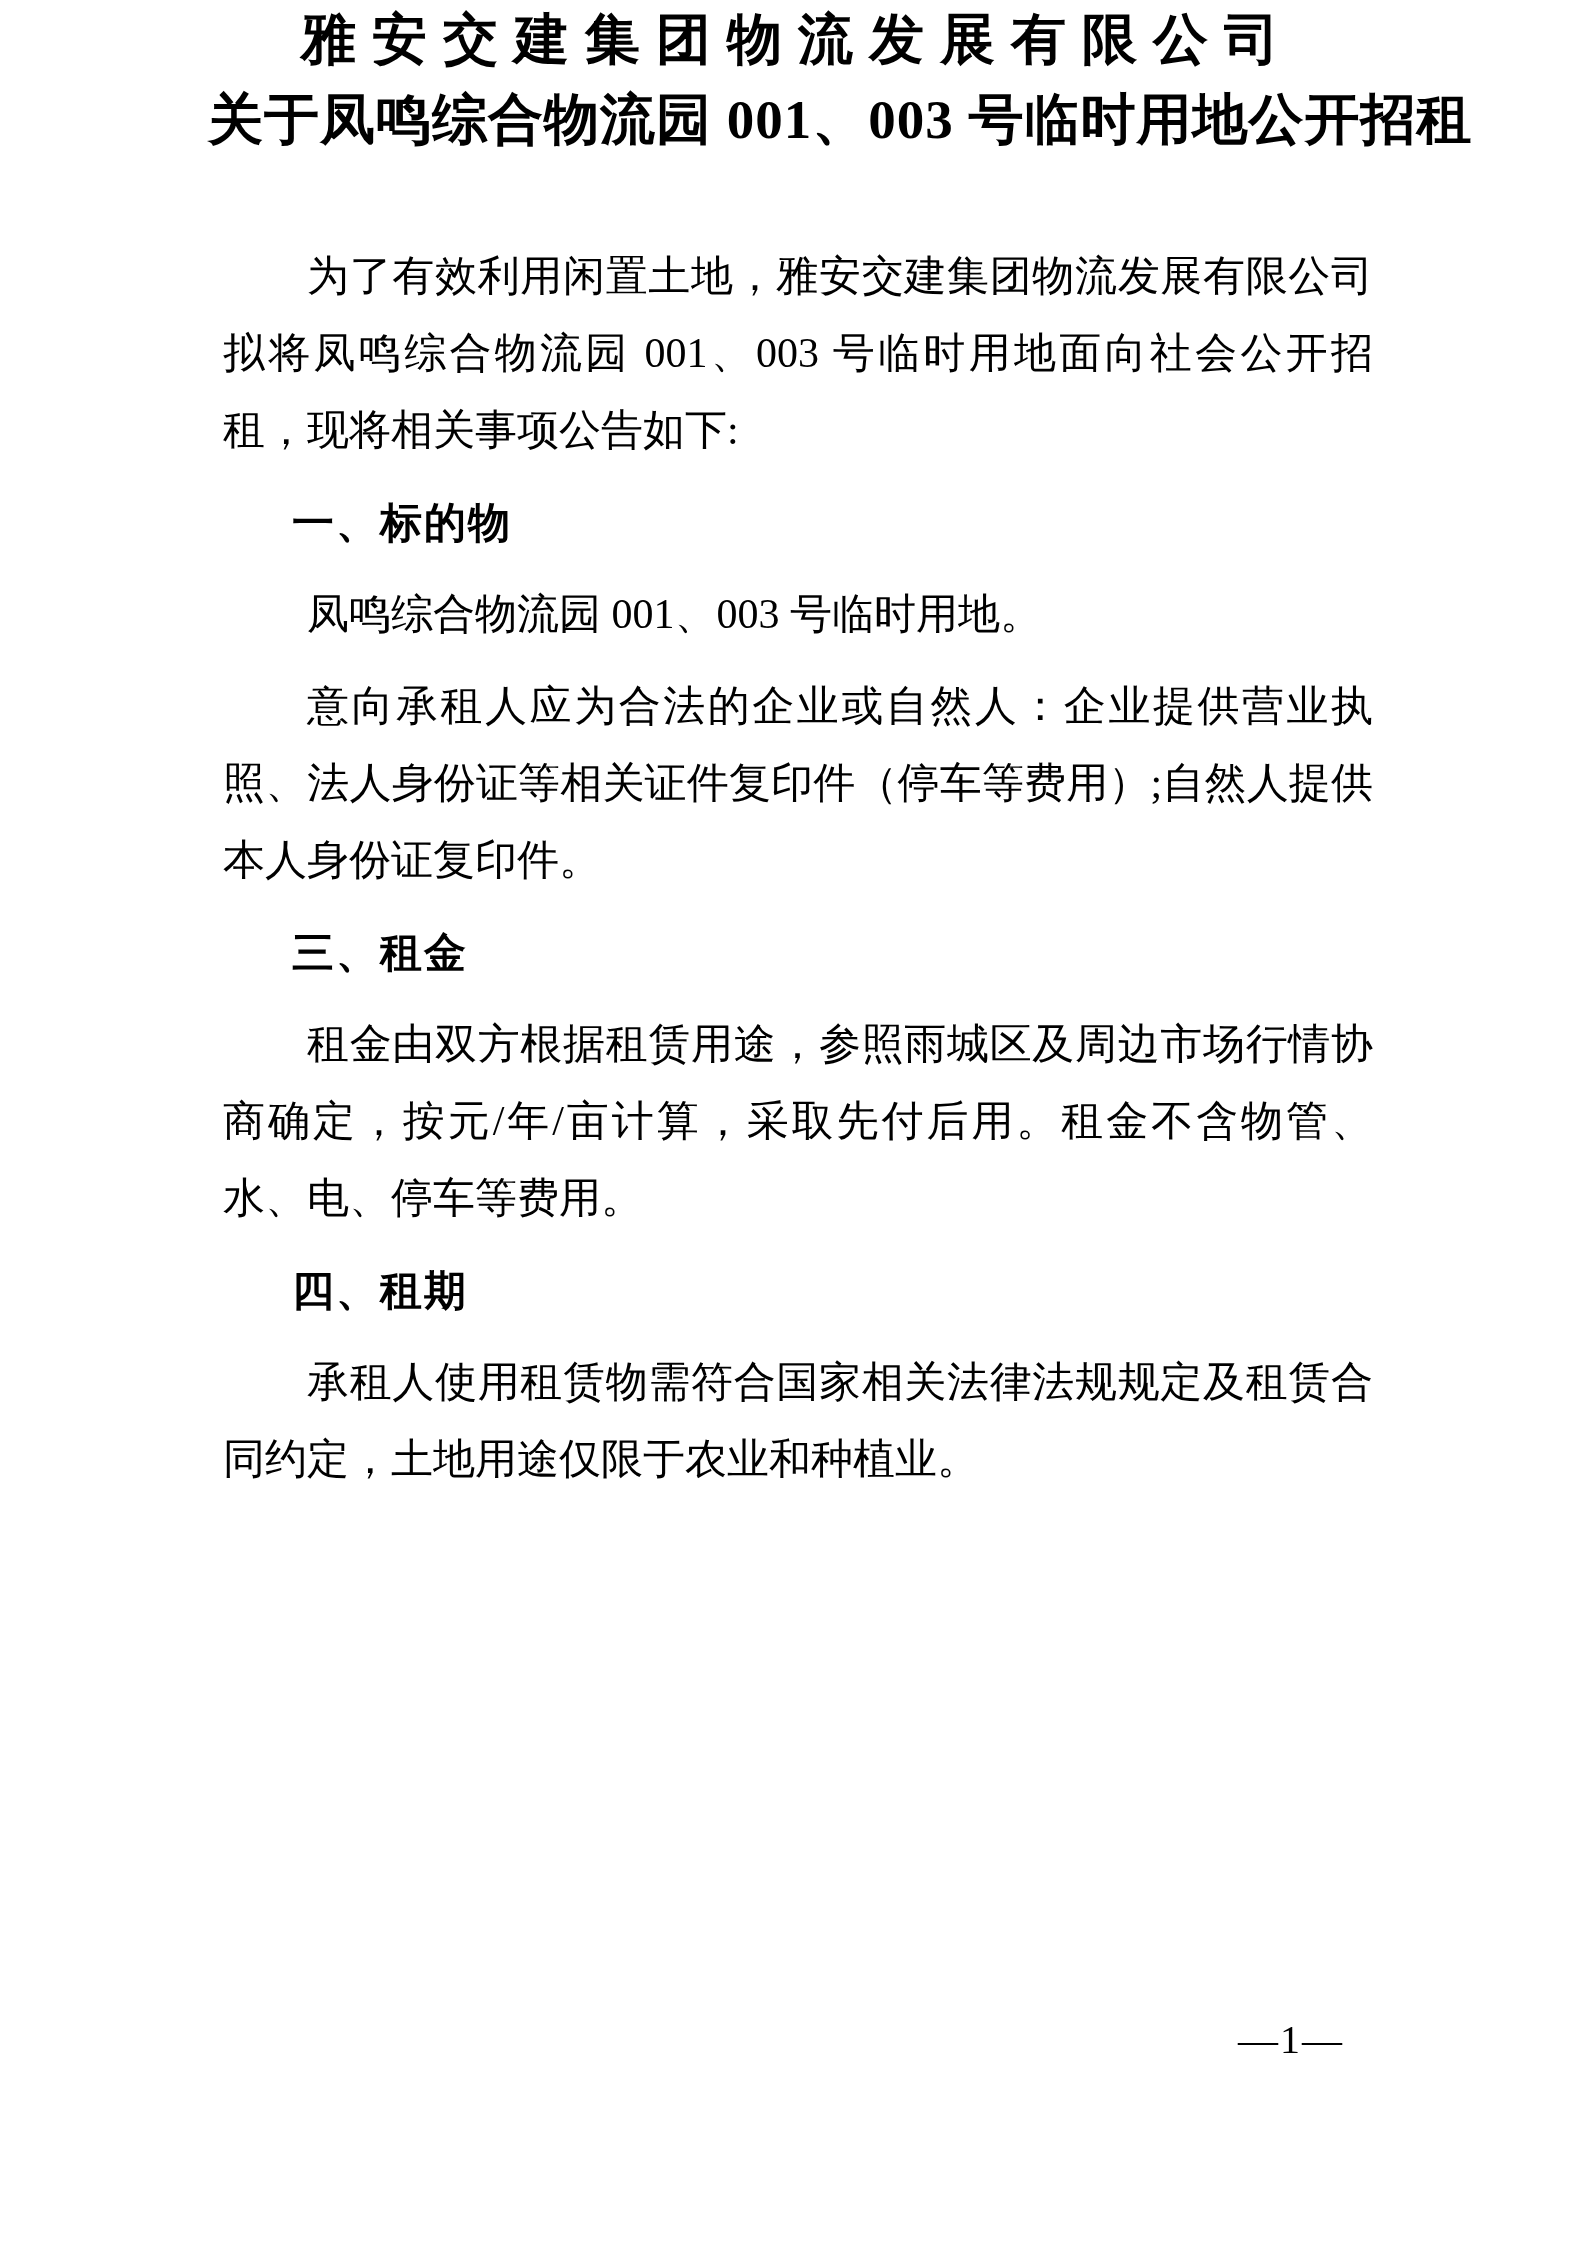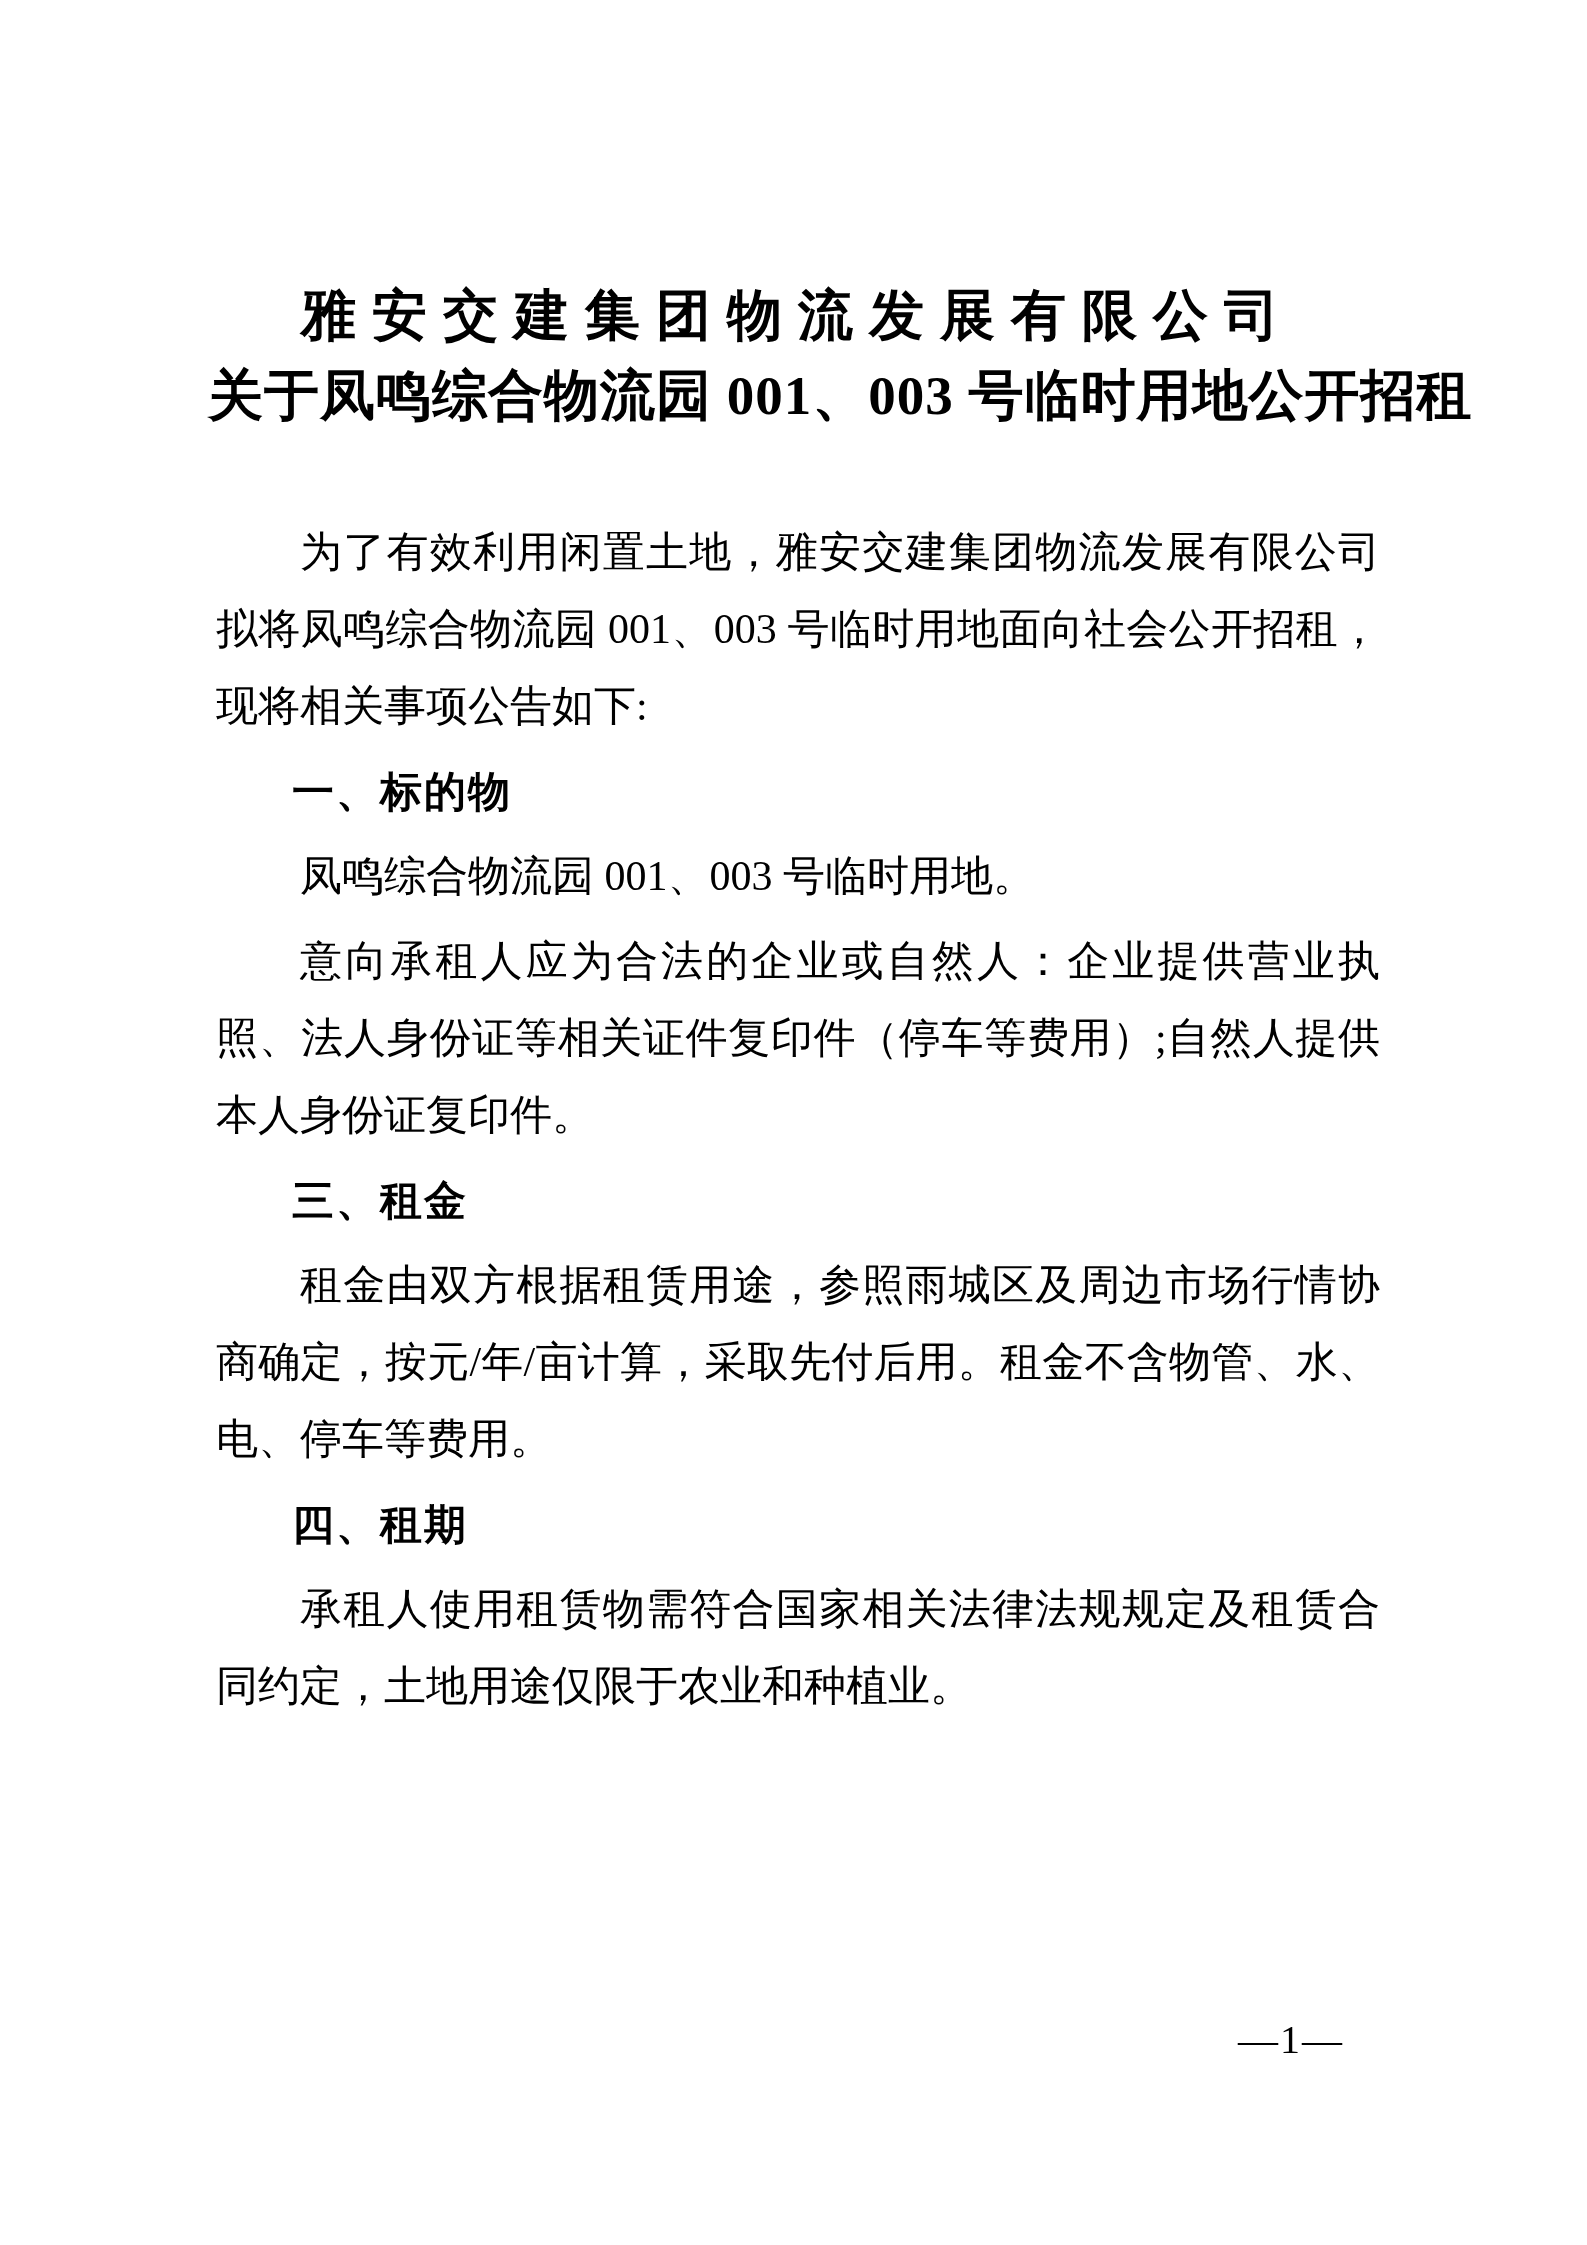--- a/index.html
+++ b/index.html
@@ -10,21 +10,20 @@
   .page {
     position: relative;
     width: 1587px;
     height: 2245px;
     background: #ffffff;
     color: #000000;
     font-family: "Liberation Serif", "DejaVu Serif", serif;
     overflow: hidden;
   }
   .title-block {
-    padding-top: 276px;
     margin-left: 208px;
     width: 1180px;
     text-align: center;
     font-weight: bold;
     font-size: 55px;
     line-height: 80px;
     font-family: "Liberation Serif", "DejaVu Serif", serif;
   }
   .title-line-1 {
     letter-spacing: 16px;
@@ -37,21 +36,21 @@
   .content {
     margin-top: 78px;
     margin-left: 208px;
     width: 1180px;
     font-size: 42px;
     line-height: 77px;
     text-align: justify;
   }
   .content .para {
     text-indent: 2em;
-    margin: 8px;
+    margin: 15px;
     font-family: "Liberation Serif", "DejaVu Serif", serif;
   }
   .content .heading {
     text-indent: 2em;
     margin: 0;
     font-weight: bold;
     font-family: "DejaVu Sans", "Liberation Sans", sans-serif;
     letter-spacing: 2px;
   }
   .page-number {

